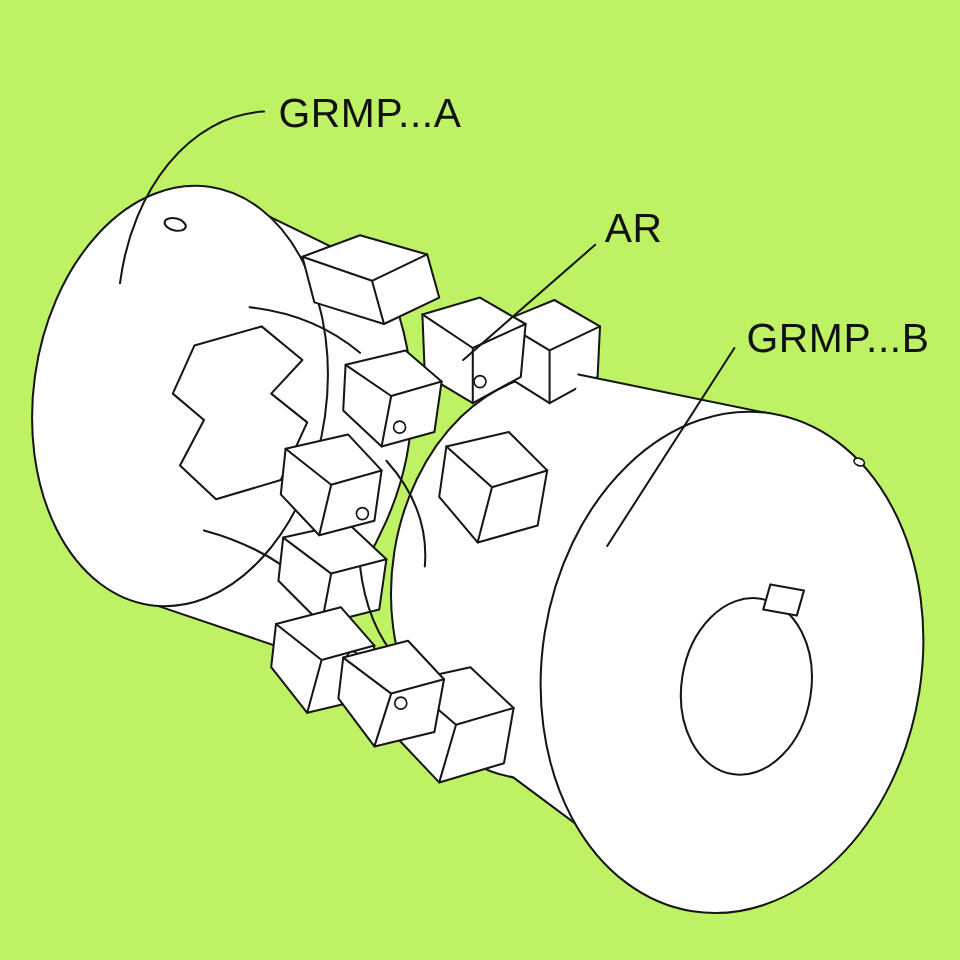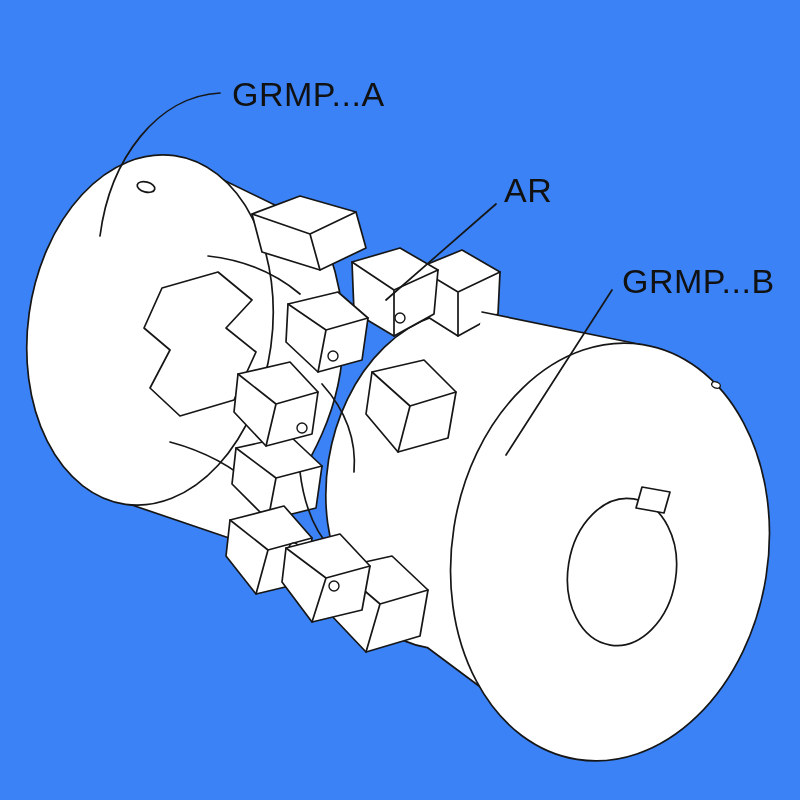--- a/index.html
+++ b/index.html
@@ -1,20 +1,20 @@
 <!DOCTYPE html>
 <html><head>
 <meta charset="utf-8">
 <style>
   html, body { margin: 0; padding: 0; background: #ffffff; }
   .figure {
     position: relative;
     width: 800px;
     height: 800px;
-    background: #3b82f6;
+    background: #bef264;
     overflow: hidden;
   }
   svg { display: block; }
   .ink path, .ink ellipse, .ink circle {
     stroke: #161616;
     stroke-width: 1.7;
     stroke-linejoin: round;
     stroke-linecap: round;
   }
   .ink .noline { stroke: none; }

